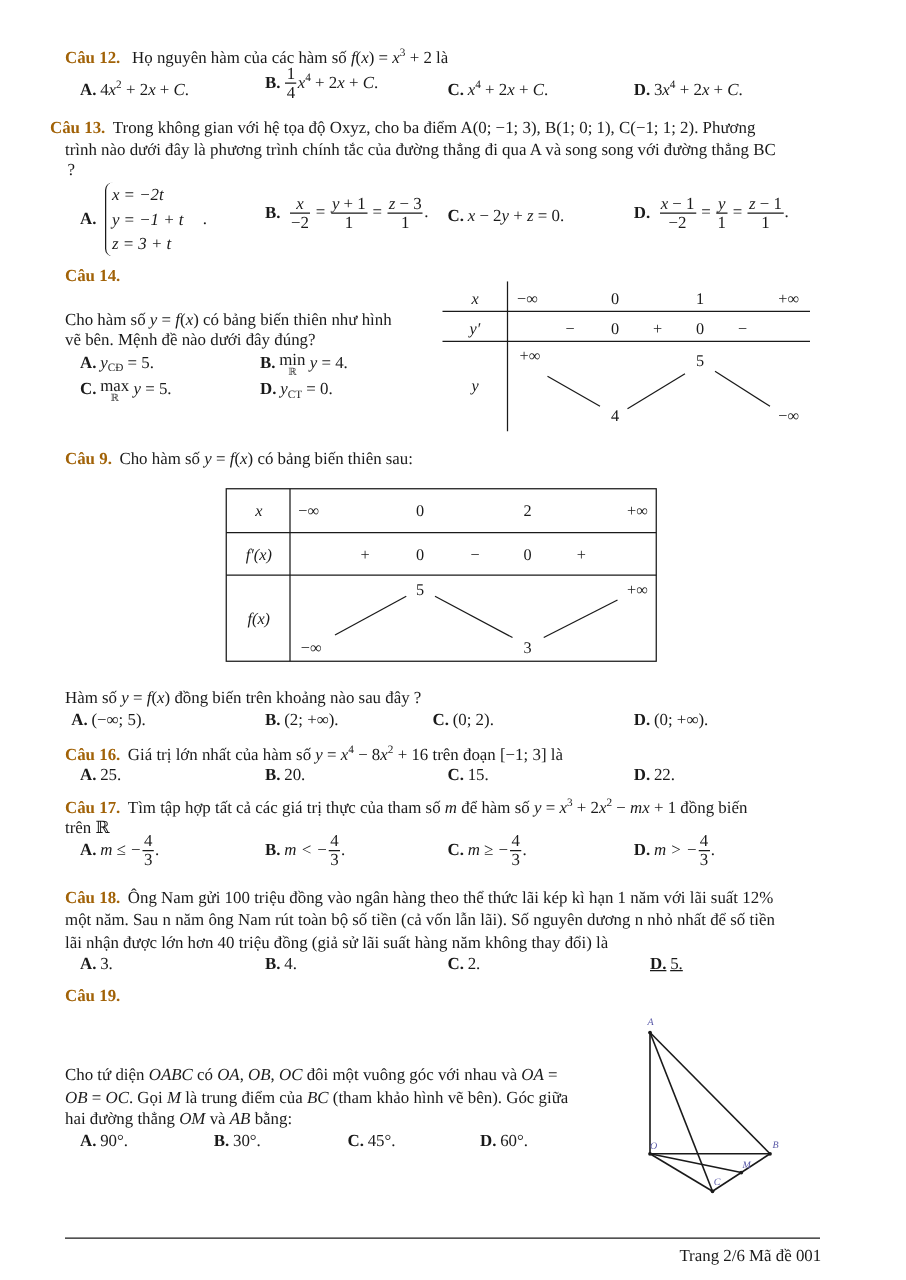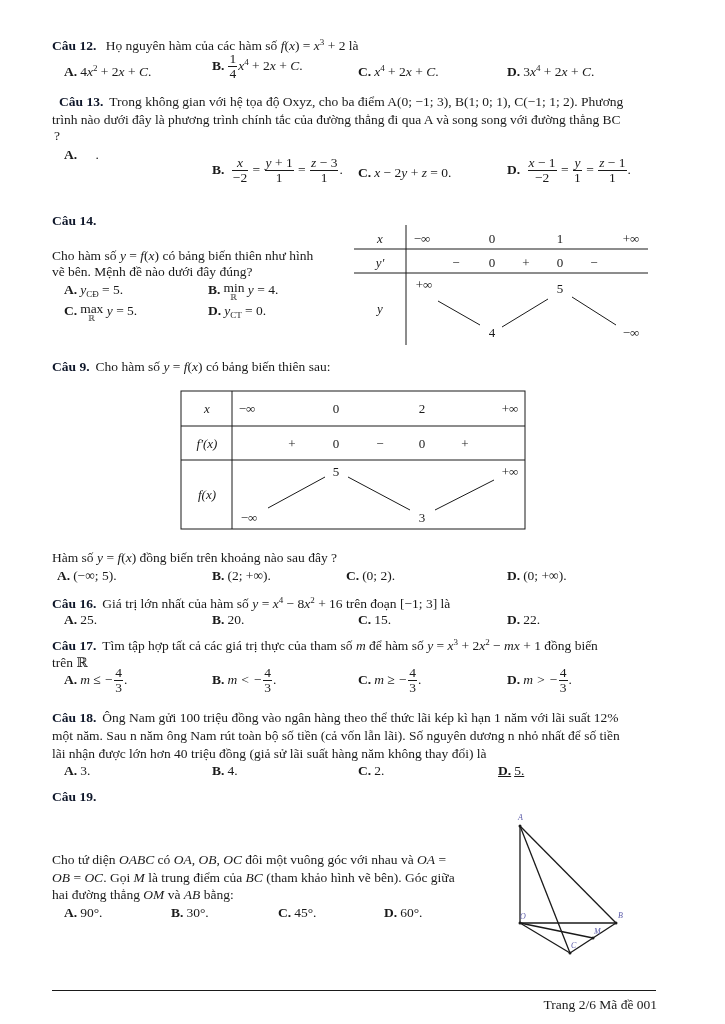--- a/index.html
+++ b/index.html
@@ -1,19 +1,19 @@
 <!DOCTYPE html>
 <html><head>
 <meta charset="utf-8">
 <style>
   html, body { margin:0; padding:0; background:#ffffff; }
   body { width:725px; height:1024px; position:relative; overflow:hidden;
          font-family:"Liberation Serif", "DejaVu Serif", serif; font-size:13.5px; color:#1a1a1a; }
   .abs { position:absolute; white-space:nowrap; }
-  .q-label { color:#0f172a; font-weight:bold; margin-right:6px; }
+  .q-label { color:#a16207; font-weight:bold; margin-right:6px; }
   .opt-label { font-weight:bold; margin-right:3px; }
   i.m { font-style:italic; }
   .frac { display:inline-block; vertical-align:middle; text-align:center; line-height:1.05; margin:0 1px; }
   .frac > span { display:block; padding:0 1px; }
   .frac > span.num { border-bottom:0.8px solid #1a1a1a; }
   .sub { font-size:9px; vertical-align:-3px; }
   .undersub { display:inline-block; text-align:center; line-height:0.9; vertical-align:top; }
   .undersub small { display:block; font-size:8px; color:#444; }
   .brace { display:inline-block; vertical-align:middle; border-left:1px solid #1a1a1a; border-radius:6px 0 0 6px; padding-left:5px; line-height:1.45; }
   .vt-table { position:absolute; }
@@ -25,28 +25,33 @@
 
 <div class="abs" style="left:52px;top:36px;">
   <span class="q-label">Câu 12.</span>
   <span>Họ nguyên hàm của các hàm số <i class="m">f</i>(<i class="m">x</i>) = <i class="m">x</i><sup style="font-size:9px">3</sup> + 2 là</span>
 </div>
 <div class="abs" style="left:64px;top:62px;"><span class="opt-label">A.</span><span>4<i class="m">x</i><sup style="font-size:9px">2</sup> + 2<i class="m">x</i> + <i class="m">C</i>.</span></div>
 <div class="abs" style="left:212px;top:52px;"><span class="opt-label">B.</span><span class="frac"><span class="num">1</span><span>4</span></span><span><i class="m">x</i><sup style="font-size:9px">4</sup> + 2<i class="m">x</i> + <i class="m">C</i>.</span></div>
 <div class="abs" style="left:358px;top:62px;"><span class="opt-label">C.</span><span><i class="m">x</i><sup style="font-size:9px">4</sup> + 2<i class="m">x</i> + <i class="m">C</i>.</span></div>
 <div class="abs" style="left:507px;top:62px;"><span class="opt-label">D.</span><span>3<i class="m">x</i><sup style="font-size:9px">4</sup> + 2<i class="m">x</i> + <i class="m">C</i>.</span></div>
 
-<div class="abs" style="left:59px;top:94px;">
+<div class="abs" style="left:40px;top:94px;">
   <span class="q-label">Câu 13.</span><span>Trong không gian với hệ tọa độ Oxyz, cho ba điểm A(0; −1; 3), B(1; 0; 1), C(−1; 1; 2). Phương</span>
 </div>
 <div class="abs" style="left:52px;top:112px;">trình nào dưới đây là phương trình chính tắc của đường thẳng đi qua A và song song với đường thẳng BC</div>
 <div class="abs" style="left:54px;top:128px;">?</div>
 
 <div class="abs" style="left:64px;top:146px;">
   <span class="opt-label" style="vertical-align:middle">A.</span>
+  <span class="brace">
+    <div style="font-style:italic">x = −2t</div>
+    <div style="font-style:italic">y = −1 + t</div>
+    <div style="font-style:italic">z = 3 + t</div>
+  </span>
   <span style="vertical-align:middle;margin-left:12px">.</span>
 </div>
 <div class="abs" style="left:212px;top:156px;">
   <span class="opt-label">B.</span>
   <span class="frac"><span class="num"><i class="m">x</i></span><span>−2</span></span> =
   <span class="frac"><span class="num"><i class="m">y</i> + 1</span><span>1</span></span> =
   <span class="frac"><span class="num"><i class="m">z</i> − 3</span><span>1</span></span>.
 </div>
 <div class="abs" style="left:358px;top:165px;"><span class="opt-label">C.</span><span><i class="m">x</i> − 2<i class="m">y</i> + <i class="m">z</i> = 0.</span></div>
 <div class="abs" style="left:507px;top:156px;">
@@ -143,21 +148,21 @@
 <div class="abs" style="left:507px;top:666px;"><span class="opt-label">D.</span><span style="font-style:italic">m &gt; −</span><span class="frac"><span class="num">4</span><span>3</span></span>.</div>
 
 <div class="abs" style="left:52px;top:710px;">
   <span class="q-label">Câu 18.</span><span>Ông Nam gửi 100 triệu đồng vào ngân hàng theo thể thức lãi kép kì hạn 1 năm với lãi suất 12%</span>
 </div>
 <div class="abs" style="left:52px;top:728px;">một năm. Sau n năm ông Nam rút toàn bộ số tiền (cả vốn lẫn lãi). Số nguyên dương n nhỏ nhất để số tiền</div>
 <div class="abs" style="left:52px;top:746px;">lãi nhận được lớn hơn 40 triệu đồng (giả sử lãi suất hàng năm không thay đổi) là</div>
 <div class="abs" style="left:64px;top:763px;"><span class="opt-label">A.</span><span>3.</span></div>
 <div class="abs" style="left:212px;top:763px;"><span class="opt-label">B.</span><span>4.</span></div>
 <div class="abs" style="left:358px;top:763px;"><span class="opt-label">C.</span><span>2.</span></div>
-<div class="abs" style="left:498px;top:763px;text-decoration:underline;"><span class="opt-label">D.</span><span>5.</span></div>
+<div class="abs" style="left:520px;top:763px;text-decoration:underline;"><span class="opt-label">D.</span><span>5.</span></div>
 
 <div class="abs q-label" style="left:52px;top:789px;">Câu 19.</div>
 <div class="abs" style="left:52px;top:852px;">Cho tứ diện <i class="m">OABC</i> có <i class="m">OA</i>, <i class="m">OB</i>, <i class="m">OC</i> đôi một vuông góc với nhau và <i class="m">OA</i> =</div>
 <div class="abs" style="left:52px;top:870px;"><i class="m">OB</i> = <i class="m">OC</i>. Gọi <i class="m">M</i> là trung điểm của <i class="m">BC</i> (tham khảo hình vẽ bên). Góc giữa</div>
 <div class="abs" style="left:52px;top:887px;">hai đường thẳng <i class="m">OM</i> và <i class="m">AB</i> bằng:</div>
 <div class="abs" style="left:64px;top:905px;"><span class="opt-label">A.</span><span>90°.</span></div>
 <div class="abs" style="left:171px;top:905px;"><span class="opt-label">B.</span><span>30°.</span></div>
 <div class="abs" style="left:278px;top:905px;"><span class="opt-label">C.</span><span>45°.</span></div>
 <div class="abs" style="left:384px;top:905px;"><span class="opt-label">D.</span><span>60°.</span></div>
 

